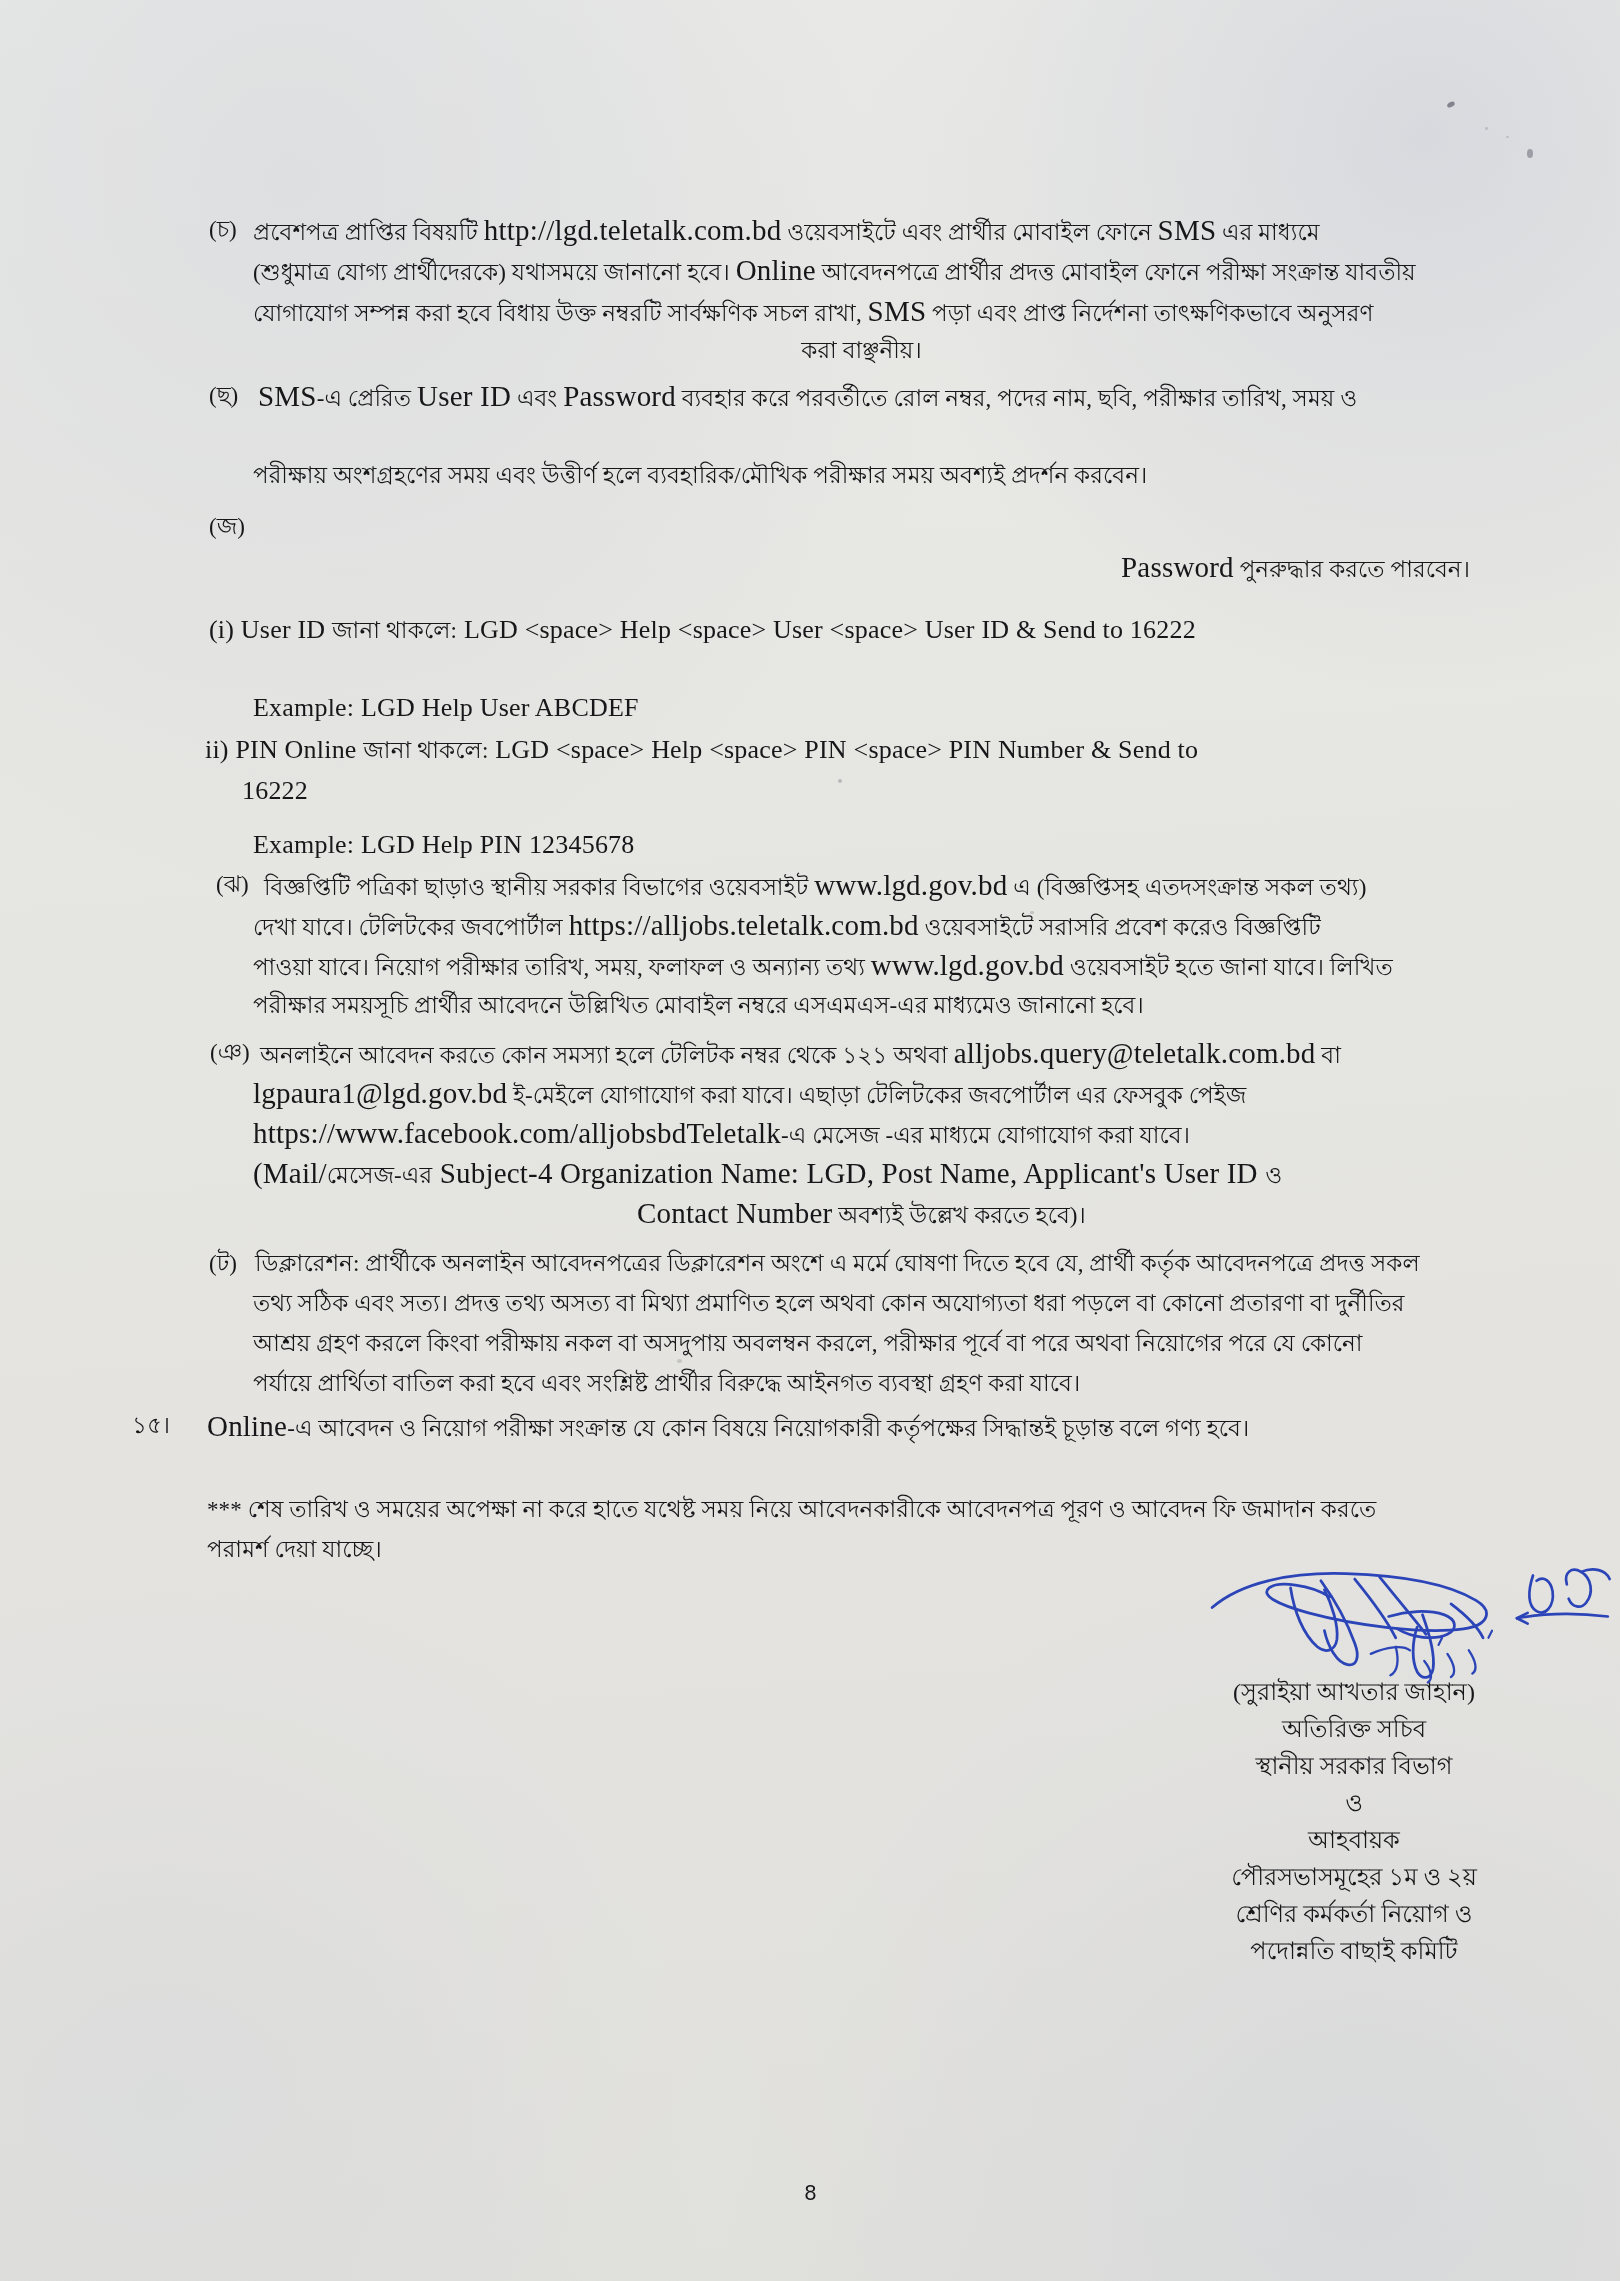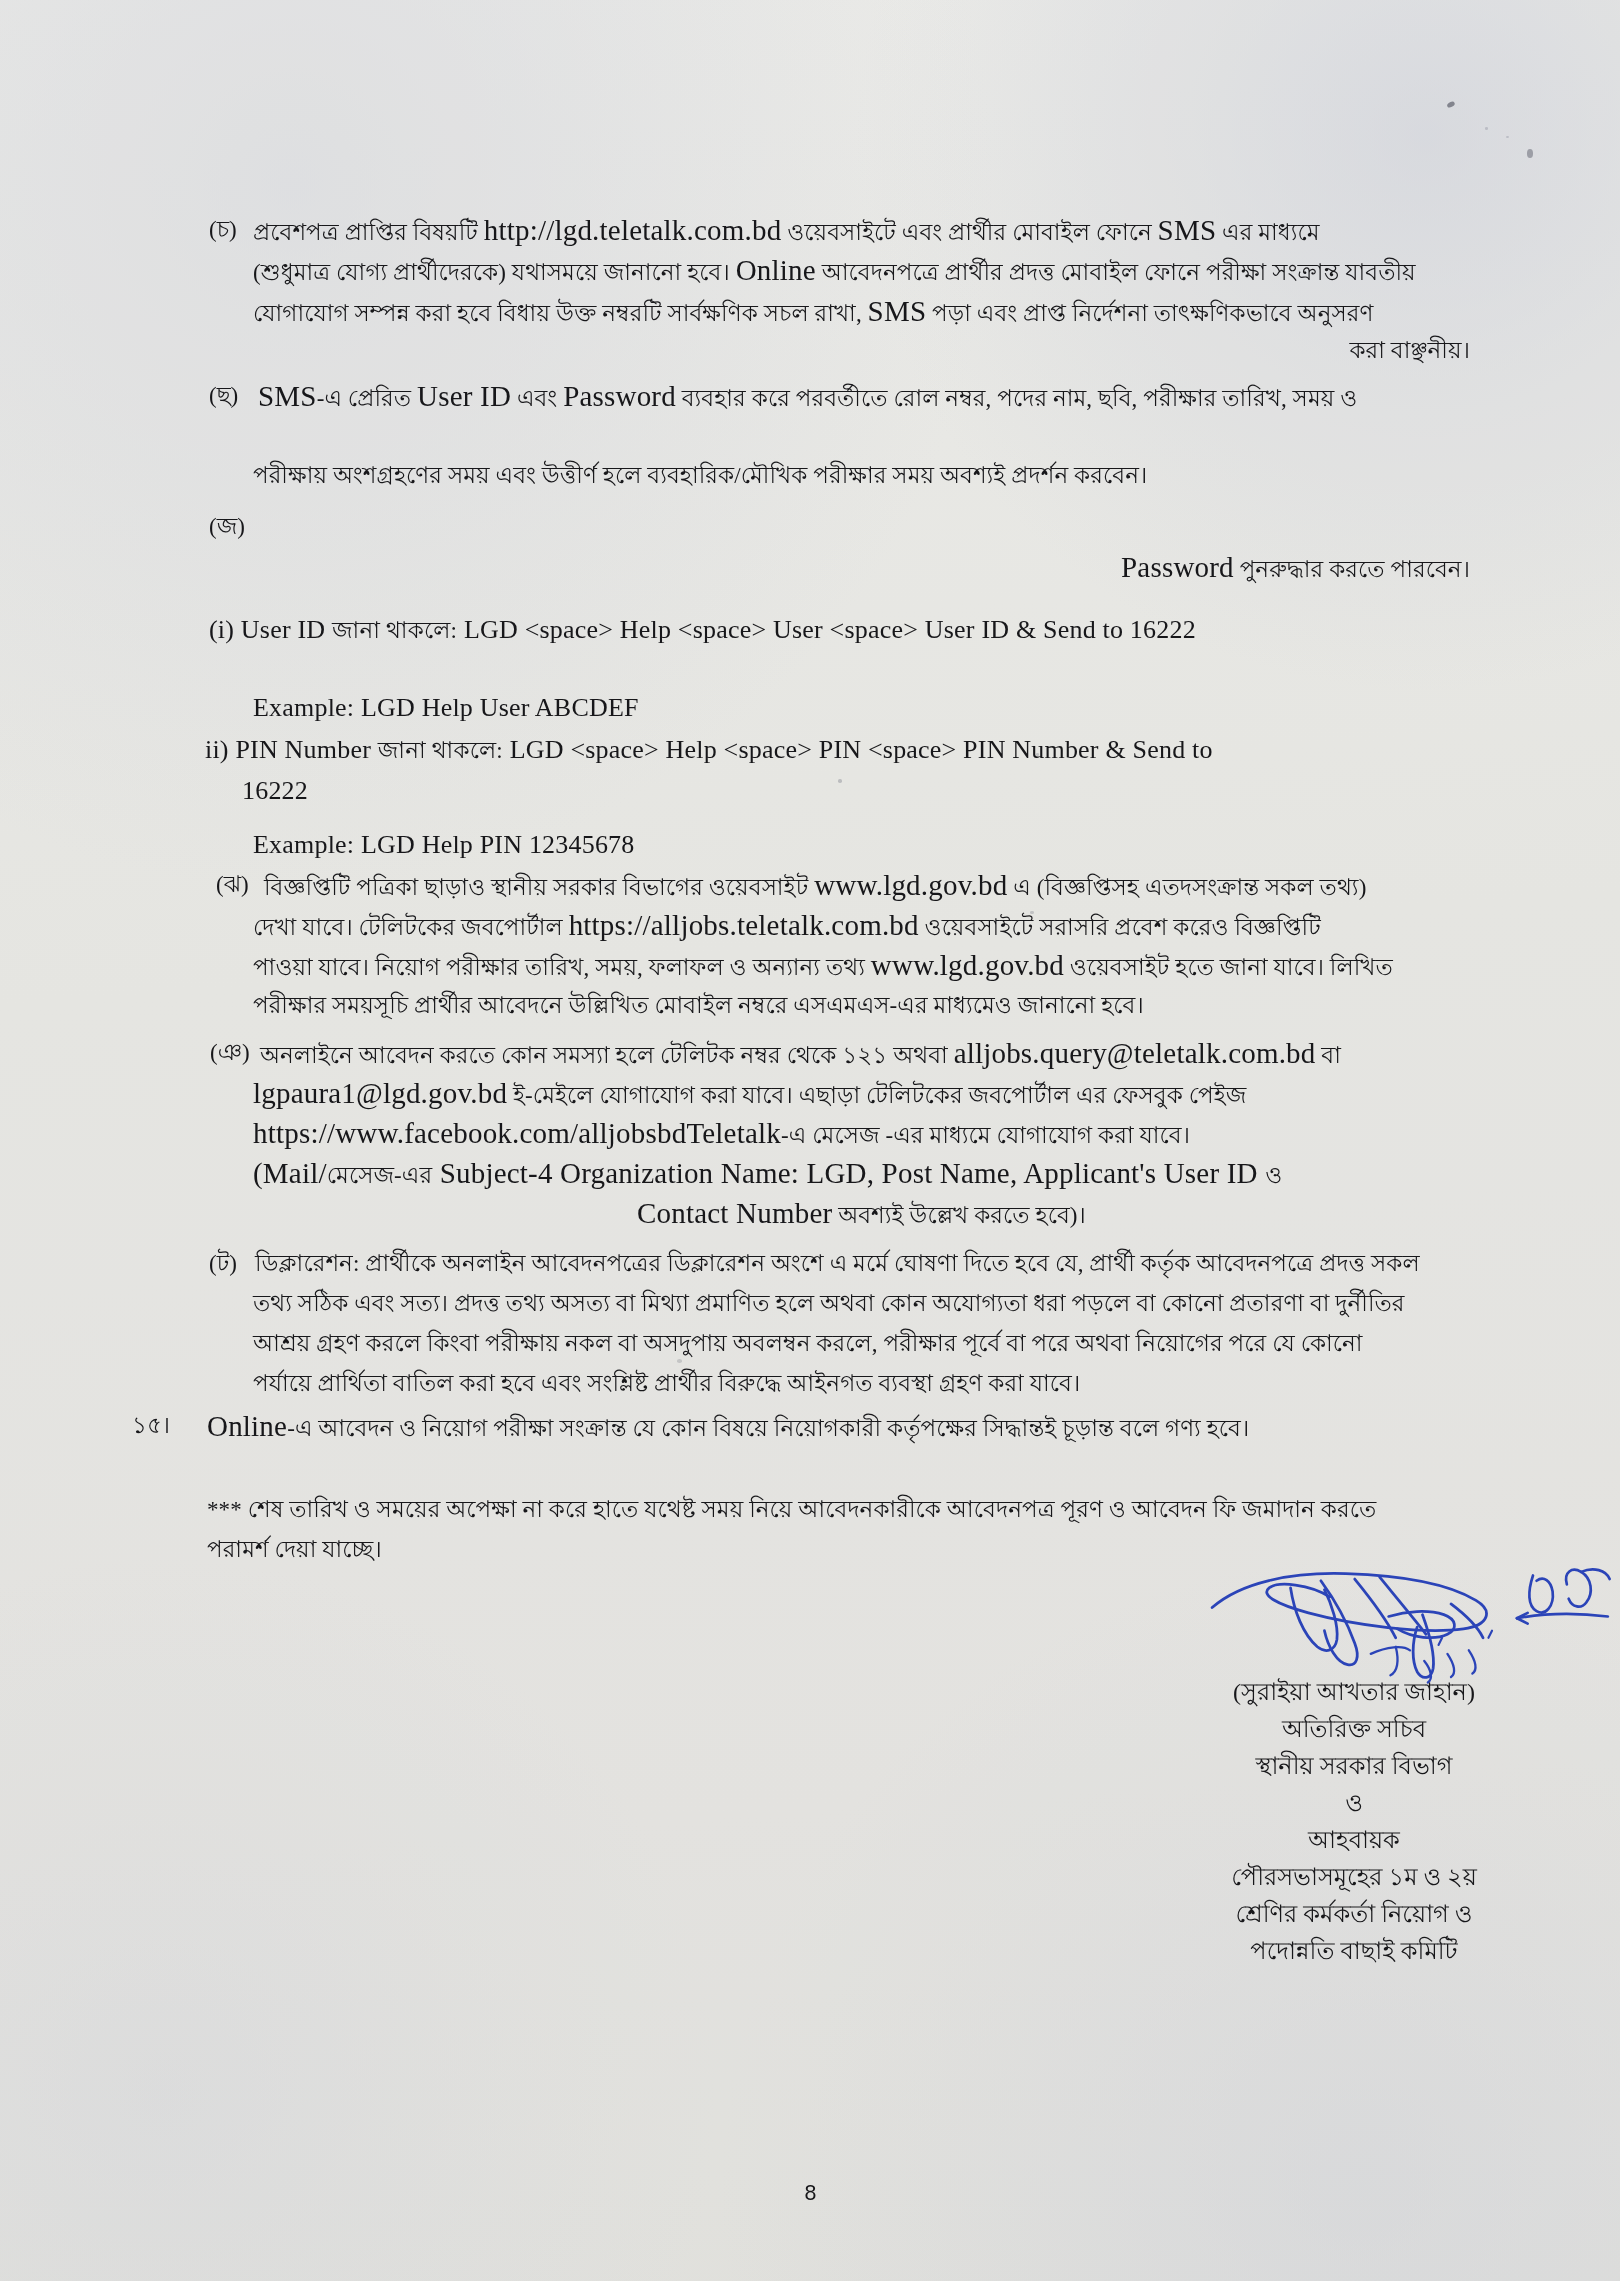--- a/index.html
+++ b/index.html
@@ -136,21 +136,21 @@
     <div class="marker" style="left:209px;top:210px;">(চ)</div>
     <div class="block" style="left:253px;top:210px;width:1217px;">
       <span class="bn">প্রবেশপত্র প্রাপ্তির বিষয়টি </span><span class="lat">http://lgd.teletalk.com.bd</span><span class="bn"> ওয়েবসাইটে এবং প্রার্থীর মোবাইল ফোনে </span><span class="lat">SMS</span><span class="bn"> এর মাধ্যমে</span>
     </div>
     <div class="block" style="left:253px;top:250px;width:1217px;">
       <span class="bn">(শুধুমাত্র যোগ্য প্রার্থীদেরকে) যথাসময়ে জানানো হবে। </span><span class="lat">Online</span><span class="bn"> আবেদনপত্রে প্রার্থীর প্রদত্ত মোবাইল ফোনে পরীক্ষা সংক্রান্ত যাবতীয়</span>
     </div>
     <div class="block" style="left:253px;top:291px;width:1217px;">
       <span class="bn">যোগাযোগ সম্পন্ন করা হবে বিধায় উক্ত নম্বরটি সার্বক্ষণিক সচল রাখা, </span><span class="lat">SMS</span><span class="bn"> পড়া এবং প্রাপ্ত নির্দেশনা তাৎক্ষণিকভাবে অনুসরণ</span>
     </div>
-    <div class="block" style="left:253px;top:331px;width:1217px;text-align:right;">
+    <div class="block" style="left:253px;top:331px;width:1217px;text-align:center;">
       <span class="bn">করা বাঞ্ছনীয়।</span>
     </div>
 
     <div class="marker" style="left:209px;top:376px;">(ছ)</div>
     <div class="block" style="left:258px;top:376px;width:1212px;">
       <span class="lat">SMS</span><span class="bn">-এ প্রেরিত </span><span class="lat">User ID</span><span class="bn"> এবং </span><span class="lat">Password</span><span class="bn"> ব্যবহার করে পরবর্তীতে রোল নম্বর, পদের নাম, ছবি, পরীক্ষার তারিখ, সময় ও</span>
     </div>
     <div class="block" style="left:253px;top:456px;width:1217px;text-align:left;">
       <span class="bn">পরীক্ষায় অংশগ্রহণের সময় এবং উত্তীর্ণ হলে ব্যবহারিক/মৌখিক পরীক্ষার সময় অবশ্যই প্রদর্শন করবেন।</span>
     </div>
@@ -162,21 +162,21 @@
 
     <div class="latin-line" style="left:209px;top:609px;">
       <span>(i)</span><span>&nbsp;</span><span>User ID</span><span>&nbsp;</span><span class="bn">জানা থাকলে:</span><span>&nbsp;</span><span>LGD &lt;space&gt; Help &lt;space&gt; User &lt;space&gt; User ID &amp; Send to 16222</span>
     </div>
 
     <div class="latin-line" style="left:253px;top:687px;">
       <span>Example: LGD Help User ABCDEF</span>
     </div>
 
     <div class="latin-line" style="left:205px;top:729px;">
-      <span>ii)</span><span>&nbsp;</span><span>PIN Number</span><span>&nbsp;</span><span class="bn">জানা থাকলে:</span><span>&nbsp;</span><span>LGD &lt;space&gt; Help &lt;space&gt; PIN &lt;space&gt; PIN Number &amp; Send to</span>
+      <span>ii)</span><span>&nbsp;</span><span>PIN Online</span><span>&nbsp;</span><span class="bn">জানা থাকলে:</span><span>&nbsp;</span><span>LGD &lt;space&gt; Help &lt;space&gt; PIN &lt;space&gt; PIN Number &amp; Send to</span>
     </div>
     <div class="latin-line" style="left:242px;top:770px;">
       <span>16222</span>
     </div>
 
     <div class="latin-line" style="left:253px;top:824px;">
       <span>Example: LGD Help PIN 12345678</span>
     </div>
 
     <div class="marker" style="left:216px;top:865px;">(ঝ)</div>

